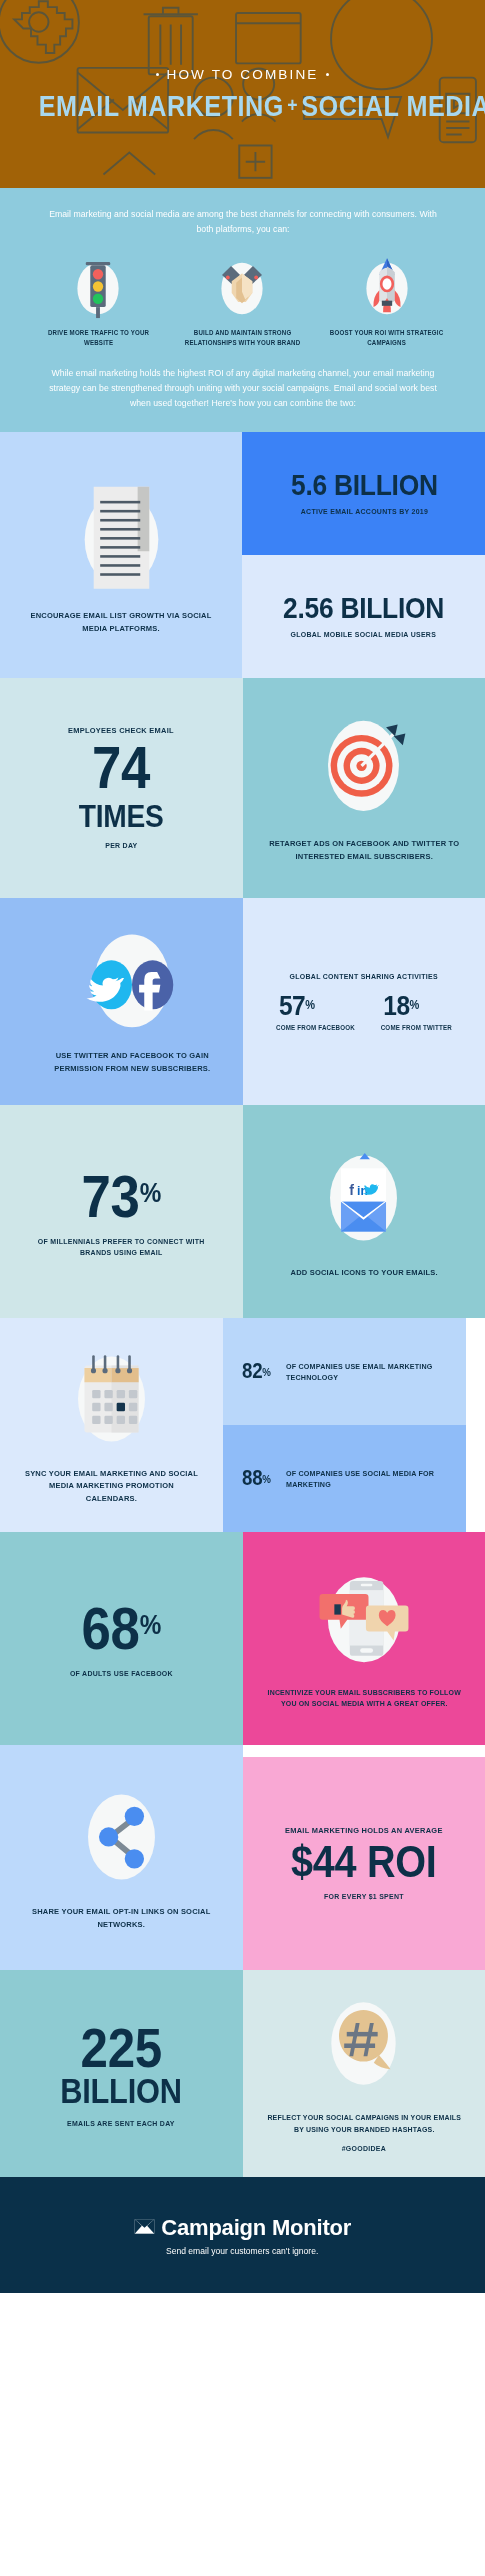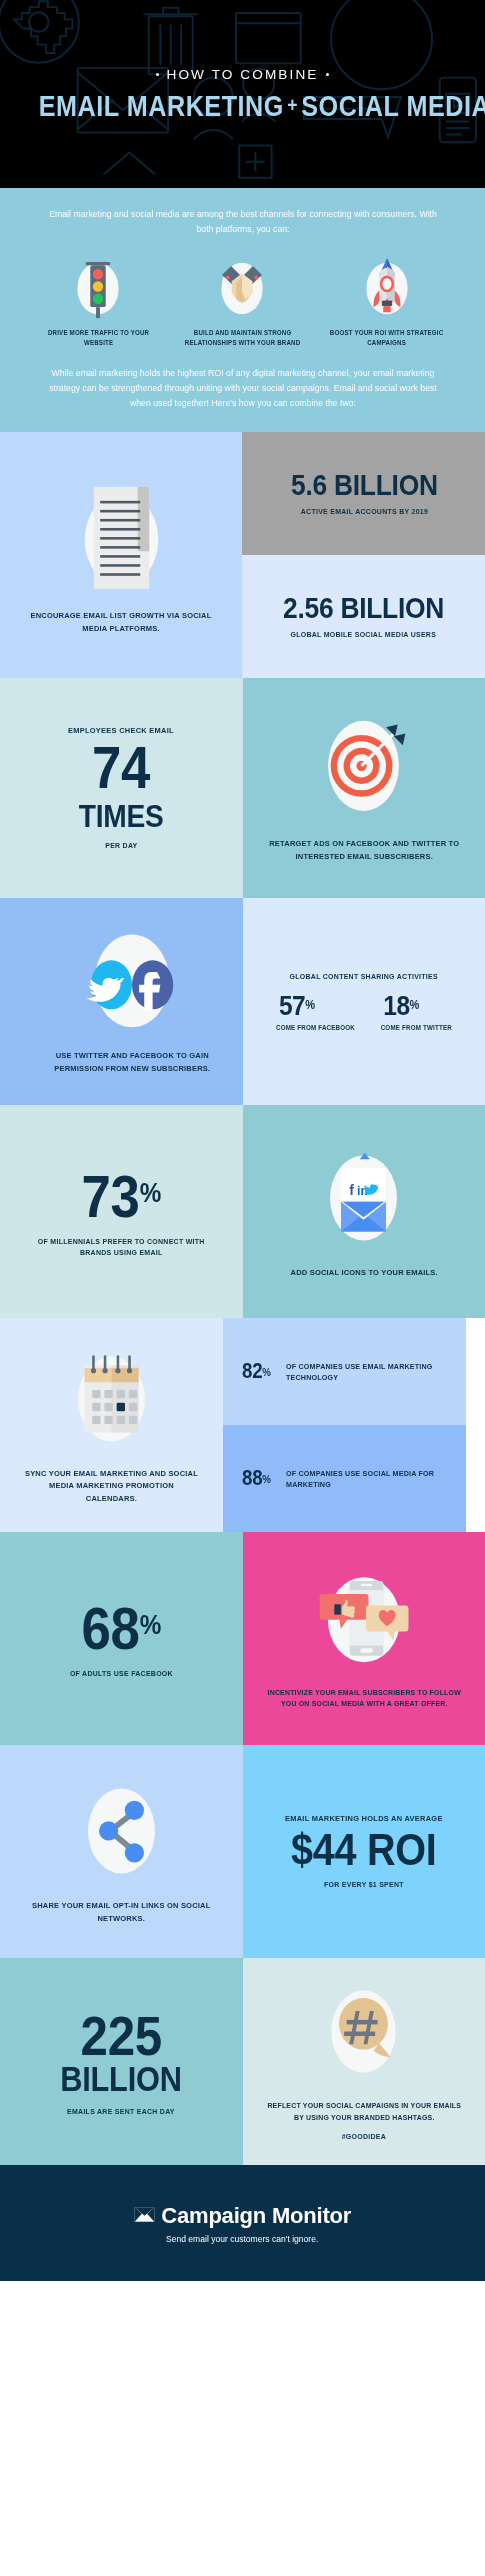--- a/index.html
+++ b/index.html
@@ -8,21 +8,21 @@
     font-family: "Liberation Sans", sans-serif;
     background: #ffffff;
     width: 485px;
     color: #0d3048;
     -webkit-font-smoothing: antialiased;
   }
   .page { width: 485px; position: relative; overflow: hidden; }
 
   
   .header {
-    background: #000000;
+    background: #a16207;
     height: 188px;
     position: relative;
     overflow: hidden;
     display: flex;
     flex-direction: column;
     align-items: center;
     justify-content: center;
   }
   .header-bg { position: absolute; inset: 0; opacity: .5; }
   .header-inner { position: relative; z-index: 2; text-align: center; width: 100%; }
@@ -265,21 +265,21 @@
             <rect x="42" y="110" width="62" height="4"></rect>
             <rect x="42" y="124" width="62" height="4"></rect>
             <rect x="42" y="138" width="62" height="4"></rect>
             <rect x="42" y="152" width="62" height="4"></rect>
           </g>
         </svg>
       </div>
       <div class="caption">ENCOURAGE EMAIL LIST GROWTH VIA SOCIAL MEDIA PLATFORMS.</div>
     </div>
     <div style="width:243px; display:flex; flex-direction:column;">
-      <div class="cell" style="background:#a3a3a3; flex:1; min-height:123px;padding-left:19px;">
+      <div class="cell" style="background:#3b82f6; flex:1; min-height:123px;padding-left:19px;">
         <div class="bignum">5.6 BILLION</div>
         <div class="subcap" style="margin-top:5.2px;">ACTIVE EMAIL ACCOUNTS BY 2019</div>
       </div>
       <div class="cell" style="background:#dce9fc; flex:1; min-height:123px;">
         <div class="bignum">2.56 BILLION</div>
         <div class="subcap" style="margin-top:5.2px;">GLOBAL MOBILE SOCIAL MEDIA USERS</div>
       </div>
     </div>
   </div>
 
@@ -443,21 +443,21 @@
         <svg width="103" height="113" viewBox="0 0 160 175">
           <ellipse cx="80" cy="82" rx="52" ry="66" fill="#f6f8f8"></ellipse>
           <path d="M62 82 L98 54 M62 82 L98 112" stroke="#7d8a95" stroke-width="9" stroke-linecap="round" fill="none"></path>
           <circle cx="100" cy="50" r="15" fill="#4a8df0"></circle>
           <circle cx="60" cy="82" r="15" fill="#4a8df0"></circle>
           <circle cx="100" cy="116" r="15" fill="#4a8df0"></circle>
         </svg>
       </div>
       <div class="caption">SHARE YOUR EMAIL OPT-IN LINKS ON SOCIAL NETWORKS.</div>
     </div>
-    <div class="cell" style="background:#7dd3fc; min-height:213px;">
+    <div class="cell" style="background:#f9a8d4; min-height:213px;margin-top:12px;">
       <div class="label-above">EMAIL MARKETING HOLDS AN AVERAGE</div>
       <div class="bignum" style="font-size:45px; margin:3.9px 0 6.5px;">$44 ROI</div>
       <div class="subcap">FOR EVERY $1 SPENT</div>
     </div>
   </div>
 
   <div class="row">
     <div class="cell" style="background:#8ecbd2; min-height:207px;">
       <div class="bignum xxl" style="font-size:56px;">225</div>
       <div class="bignum" style="font-size:35px; margin-top:-2.6px;">BILLION</div>

